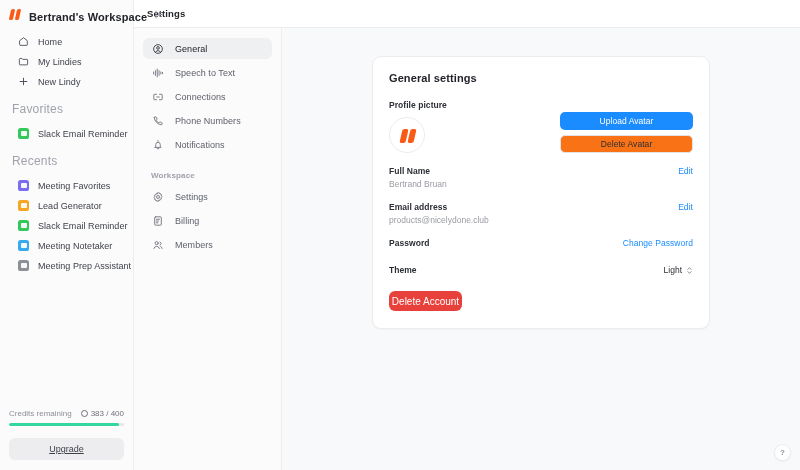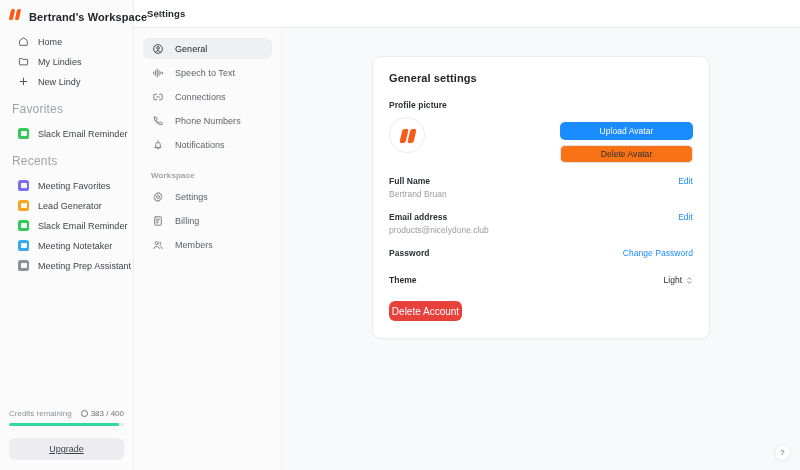--- a/index.html
+++ b/index.html
@@ -159,21 +159,21 @@
     background: #ffffff; border: 1px solid #ececee;
     display: flex; align-items: center; justify-content: center;
     position: relative; margin-top: 7px;
   }
   .avatar i {
     position: absolute; top: 11px; width: 5.5px; height: 14px;
     background: #fa5a16; border-radius: 2px; transform: skewX(-13deg);
   }
   .avatar i.a { left: 10.5px; }
   .avatar i.b { left: 18.5px; }
-  .btn-stack { display: flex; flex-direction: column; gap: 5px; width: 133px; margin-top: 12px; }
+  .btn-stack { display: flex; flex-direction: column; gap: 5px; width: 133px; margin-top: 2px; }
   .btn {
     height: 18px; border-radius: 5px; font-size: 8.5px;
     display: flex; align-items: center; justify-content: center;
     cursor: pointer; border: none; font-family: inherit; letter-spacing: .05px;
   }
   .btn-primary { background: #1a8cff; color: #ffffff; font-weight: 500; }
   .btn-outline { background: #f97316; border: 1px solid #e2e3e6; color: #2b2e35; }
 
   .row {
     display: flex; align-items: flex-start;

